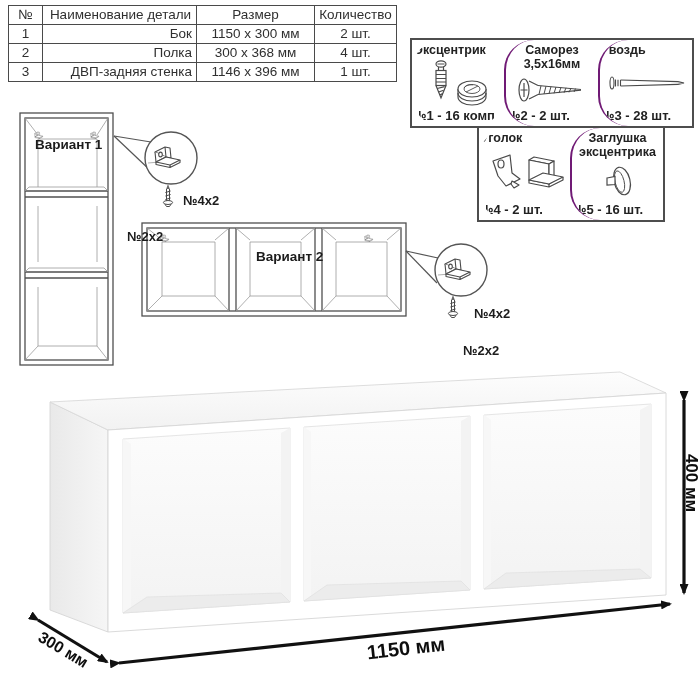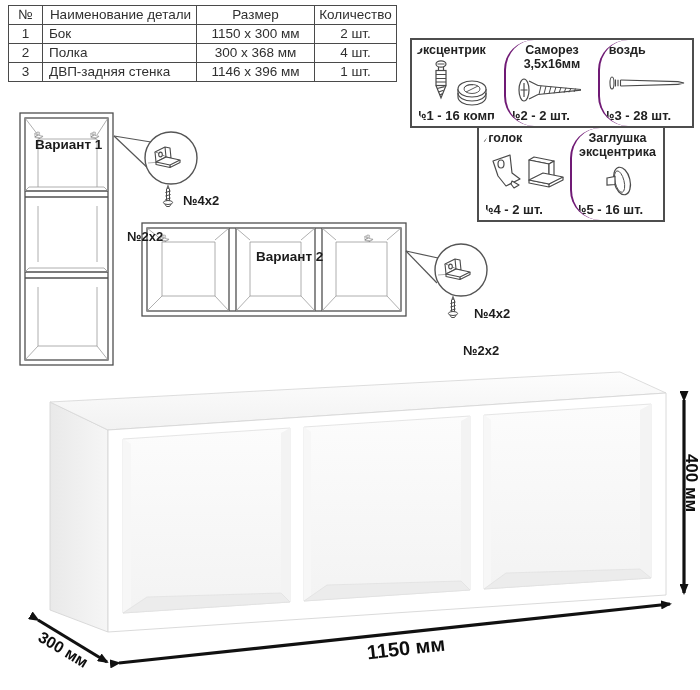--- a/index.html
+++ b/index.html
@@ -3,21 +3,21 @@
 <meta charset="utf-8">
 <style>
   html,body{margin:0;padding:0;background:#fff;}
   .sheet{position:relative;width:700px;height:690px;background:#ffffff;overflow:hidden;
          font-family:"Liberation Sans", sans-serif;color:#2e2e2e;}
   
   #parts-table{position:absolute;left:8px;top:5px;border-collapse:collapse;}
   #parts-table td,#parts-table th{border:1.6px solid #4a4a4a;font-size:13.5px;font-weight:normal;
         line-height:1;padding:2px 4px;height:14px;white-space:nowrap;color:#303030;}
   .c-num{width:25px;text-align:center;}
-  .c-name{width:143px;text-align:left;padding-left:6px!important;}
+  .c-name{width:143px;text-align:right;padding-left:6px!important;}
   .c-size{width:109px;text-align:center;}
   .c-qty{width:73px;text-align:center;margin-left:35px;}
   #parts-table th{text-align:center;}
   
   .hw-row{position:absolute;display:flex;border:2px solid #4d4d4d;box-sizing:border-box;background:#fff;}
   #hw-row1{left:410px;top:38px;width:284px;height:90px;}
   #hw-row2{left:458px;top:126px;width:188px;height:96px;margin-left:19px;}
   .hw-cell{flex:1 1 0;display:flex;flex-direction:column;align-items:flex-start;box-sizing:border-box;overflow:hidden;border-radius:30px;}
   .hw-cell + .hw-cell{border-left:2px solid #701a75;}
   .hw-title{font-size:12.5px;font-weight:bold;text-align:center;line-height:1.15;padding:3px 2px 0 2px;color:#222;}

